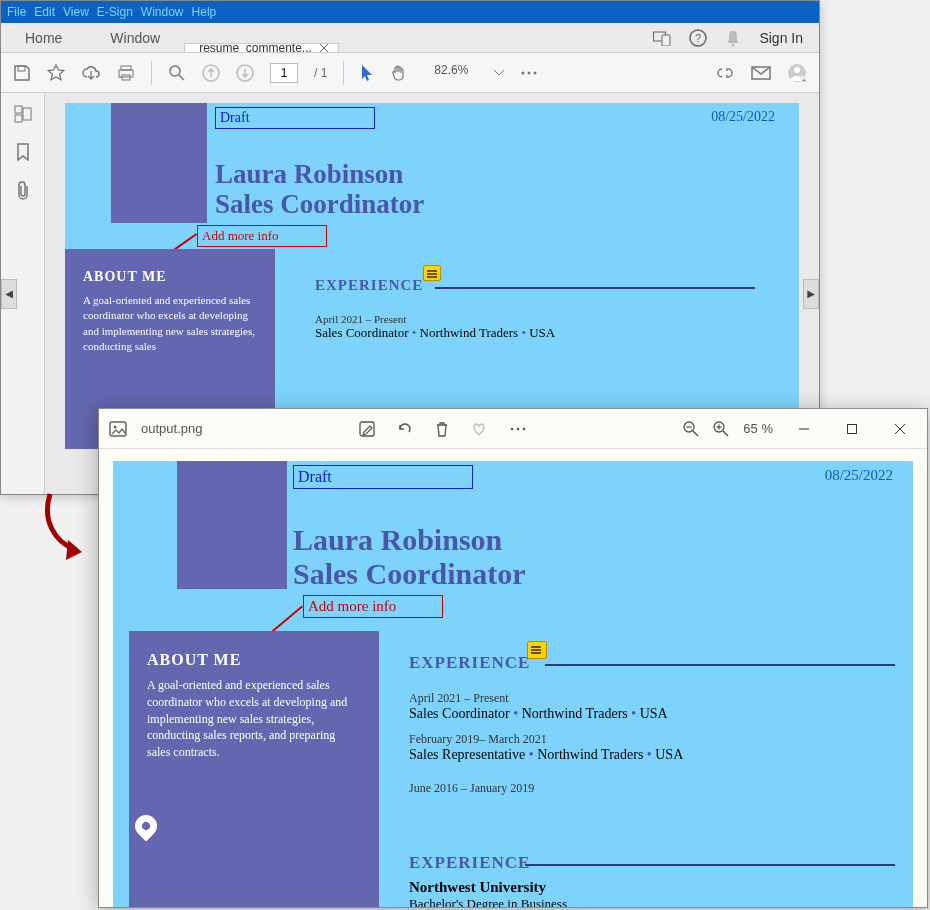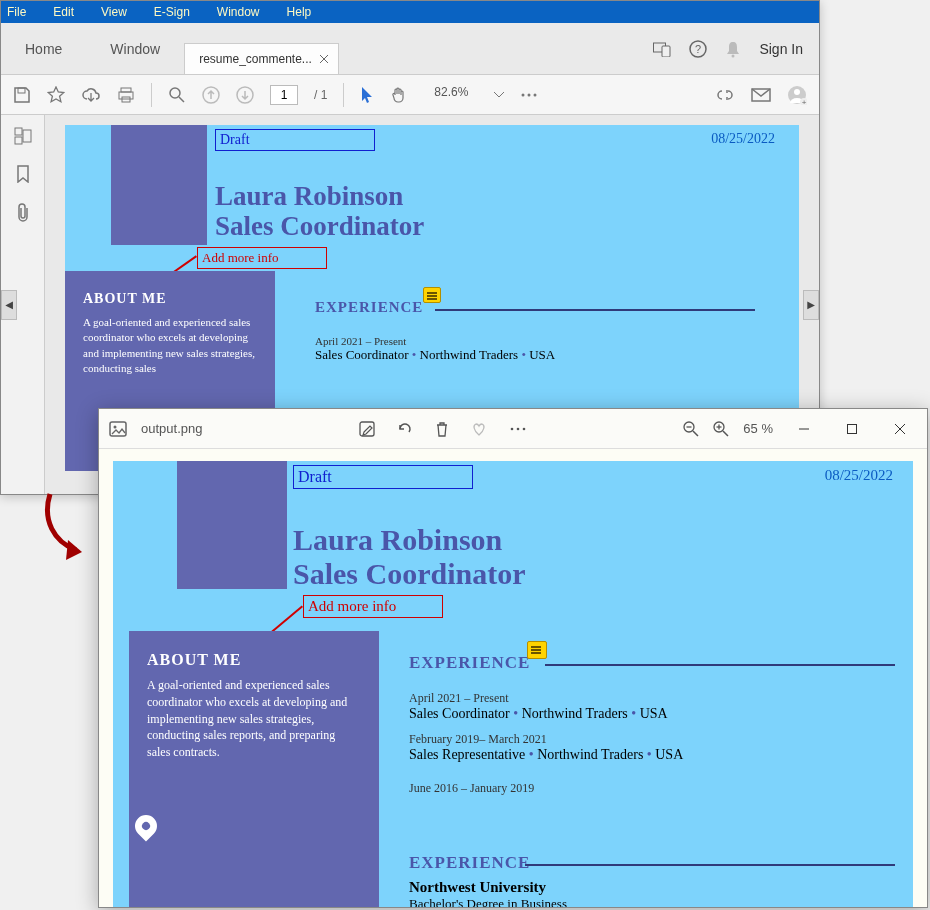--- a/index.html
+++ b/index.html
@@ -51,26 +51,26 @@
   .ac-winbtn {
     width: 44px; height: 30px;
     display: flex; align-items: center; justify-content: center;
     color: #fff;
   }
   .ac-menubar {
     height: 22px;
     background: #0a63c2;
     display: flex; align-items: center;
     padding: 0 6px;
-    gap: 27px;
+    gap: 8px;
     font-size: 12px;
-    color: #fef9c3;
+    color: #7dd3fc;
   }
   .ac-tabbar {
-    height: 52px;
+    height: 30px;
     background: #eaeaea;
     border-bottom: 1px solid #ccc;
     display: flex; align-items: stretch;
   }
   .ac-tool-tab {
     padding: 0 24px;
     display: flex; align-items: center;
     font-size: 14px;
     color: #555;
     border-right: 0;

